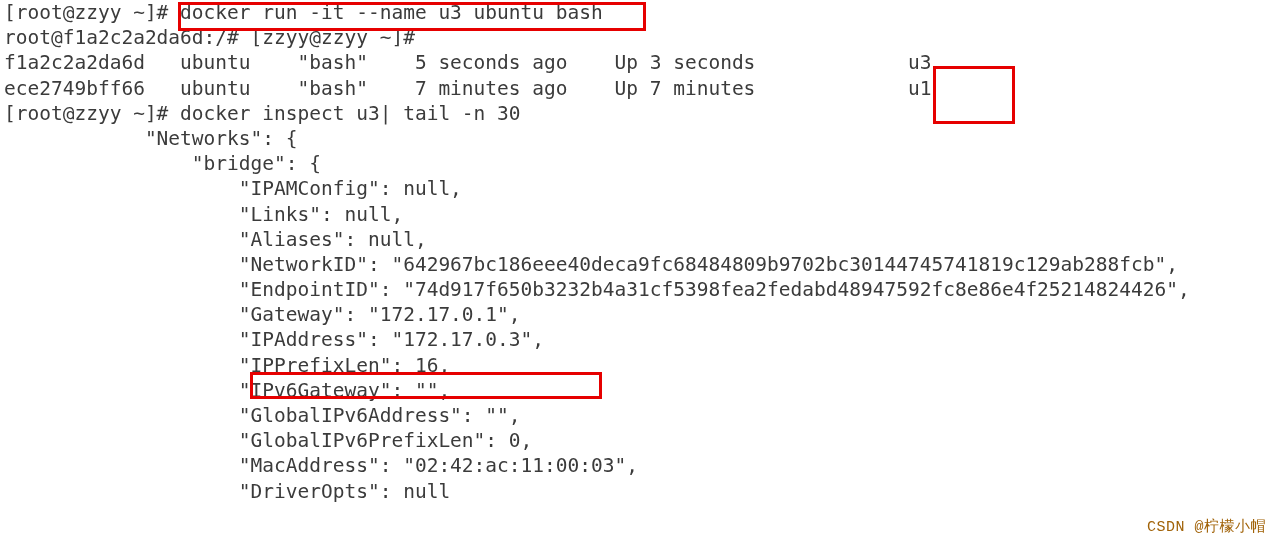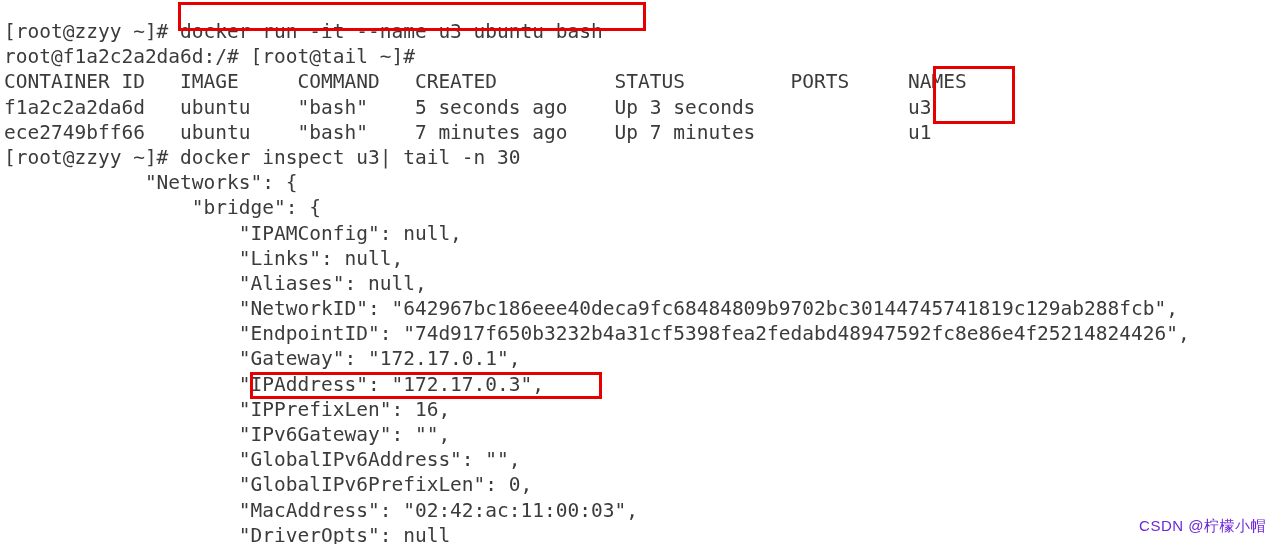--- a/index.html
+++ b/index.html
@@ -20,21 +20,21 @@
     left: 0;
     top: 0;
     width: 1280px;
     height: 544px;
     background: #ffffff;
     color: #3b3b3b;
     font-family: "DejaVu Sans Mono", "Liberation Mono", monospace;
     font-size: 19.5px;
     line-height: 25.2px;
     letter-spacing: 0px;
-    padding: 19px 0 0 4px;
+    padding: 0 0 0 4px;
     box-sizing: border-box;
   }
 
   
   #left-rule {
     position: absolute;
     left: 0;
     top: 0;
     width: 2px;
     height: 544px;
@@ -60,37 +60,36 @@
   }
   #box-run-cmd   { left: 178px; top: 2px;   width: 468px; height: 29px; }
   #box-names     { left: 933px; top: 66px;  width: 82px;  height: 58px; }
   #box-ipaddress { left: 250px; top: 372px; width: 352px; height: 27px; }
 
   
   #watermark {
     position: absolute;
     right: 14px;
     bottom: 8px;
-    color: #6d28d9;
-    font-family: Liberation Sans, sans-serif;
+    color: #a16207;
+    font-family: Liberation Mono, monospace;
     font-size: 15px;
     letter-spacing: 0.5px;
     white-space: nowrap;
     user-select: none;
   }
 </style>
 </head>
 <body>
 
 <div id="left-rule"></div>
 
 <div id="terminal">
   <div class="line">[root@zzyy ~]# docker run -it --name u3 ubuntu bash</div>
-  <div class="line">root@f1a2c2a2da6d:/# [root@tail ~]#</div>
-  <div class="line">CONTAINER ID   IMAGE     COMMAND   CREATED          STATUS         PORTS     NAMES</div>
+  <div class="line">root@f1a2c2a2da6d:/# [zzyy@zzyy ~]#</div>
   <div class="line">f1a2c2a2da6d   ubuntu    "bash"    5 seconds ago    Up 3 seconds             u3</div>
   <div class="line">ece2749bff66   ubuntu    "bash"    7 minutes ago    Up 7 minutes             u1</div>
   <div class="line">[root@zzyy ~]# docker inspect u3| tail -n 30</div>
   <div class="line">            "Networks": {</div>
   <div class="line">                "bridge": {</div>
   <div class="line">                    "IPAMConfig": null,</div>
   <div class="line">                    "Links": null,</div>
   <div class="line">                    "Aliases": null,</div>
   <div class="line">                    "NetworkID": "642967bc186eee40deca9fc68484809b9702bc30144745741819c129ab288fcb",</div>
   <div class="line">                    "EndpointID": "74d917f650b3232b4a31cf5398fea2fedabd48947592fc8e86e4f25214824426",</div>

